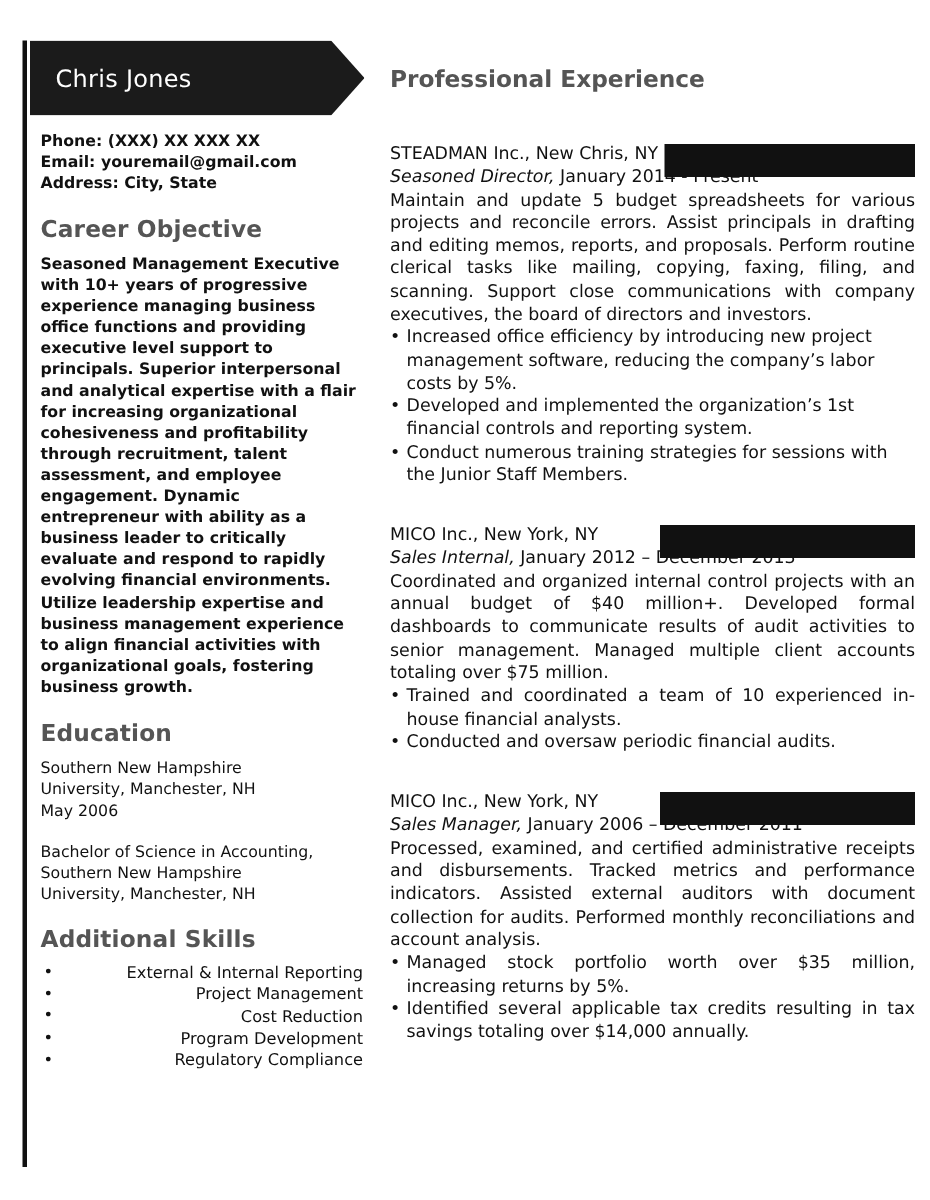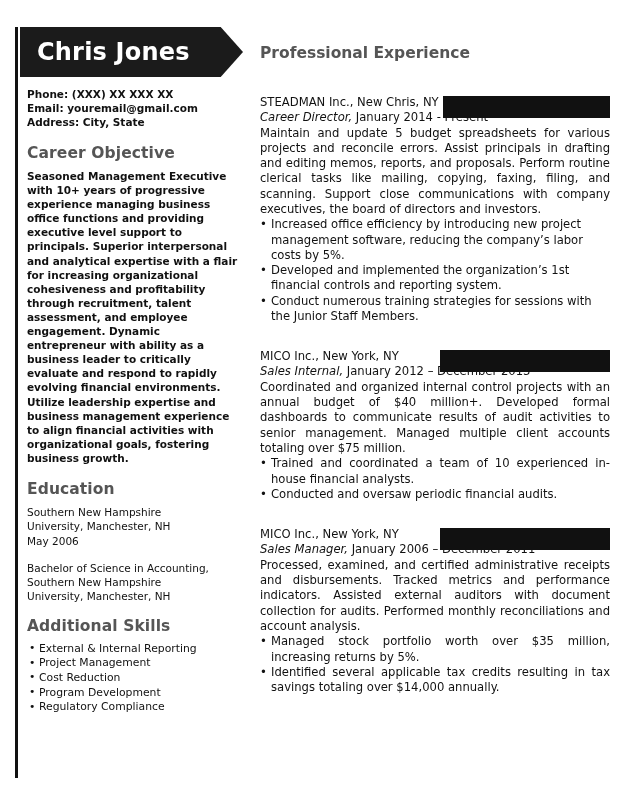--- a/index.html
+++ b/index.html
@@ -44,22 +44,22 @@
     width: 223px;
     height: 50px;
     background: #1b1b1b;
     -webkit-clip-path: polygon(0 0, 90% 0, 100% 50%, 90% 100%, 0 100%);
     clip-path: polygon(0 0, 90% 0, 100% 50%, 90% 100%, 0 100%);
     display: flex;
     align-items: center;
   }
   .name-text {
     color: #ffffff;
-    font-size: 24px;
-    font-weight: bold;
+    font-size: 16px;
+    font-weight: normal;
     letter-spacing: 0.2px;
     padding-left: 17px;
   }
 
   .contact-block {
     margin-top: 10px;
     padding-left: 7px;
     font-size: 10.5px;
     color: #111111;
     font-weight: bold;
@@ -97,20 +97,21 @@
     margin: 0;
     padding: 0;
     list-style: none;
     font-size: 10.8px;
     color: #111111;
     line-height: 14.6px;
   }
   ul.skills li {
     padding-left: 19px;
     position: relative;
+    text-align: right;
   }
   ul.skills li::before {
     content: "\2022";
     position: absolute;
     left: 9px;
     top: -0.5px;
   }
 
   
   .right-col {
@@ -225,21 +226,21 @@
     </ul>
 
   </div>
 
   <div class="right-col">
     <div class="right-head">Professional Experience</div>
 
     <div class="job">
       <div class="redact-bar" style="left:183px;width:167px;"></div>
       <div class="job-company">STEADMAN Inc., New Chris, NY</div>
-      <div class="job-title-line"><span class="role">Career Director,</span><span> January 2014 - Present</span></div>
+      <div class="job-title-line"><span class="role">Seasoned Director,</span><span> January 2014 - Present</span></div>
       <div class="job-desc">Maintain and update 5 budget spreadsheets for various projects and reconcile errors. Assist principals in drafting and editing memos, reports, and proposals. Perform routine clerical tasks like mailing, copying, faxing, filing, and scanning. Support close communications with company executives, the board of directors and investors.</div>
       <ul class="job-bullets bullets-gap">
         <li>Increased office efficiency by introducing new project management software, reducing the company’s labor costs by 5%.</li>
         <li>Developed and implemented the organization’s 1st financial controls and reporting system.</li>
         <li>Conduct numerous training strategies for sessions with the Junior Staff Members.</li>
       </ul>
     </div>
 
     <div class="job">
       <div class="redact-bar" style="left:180px;width:170px;"></div>

